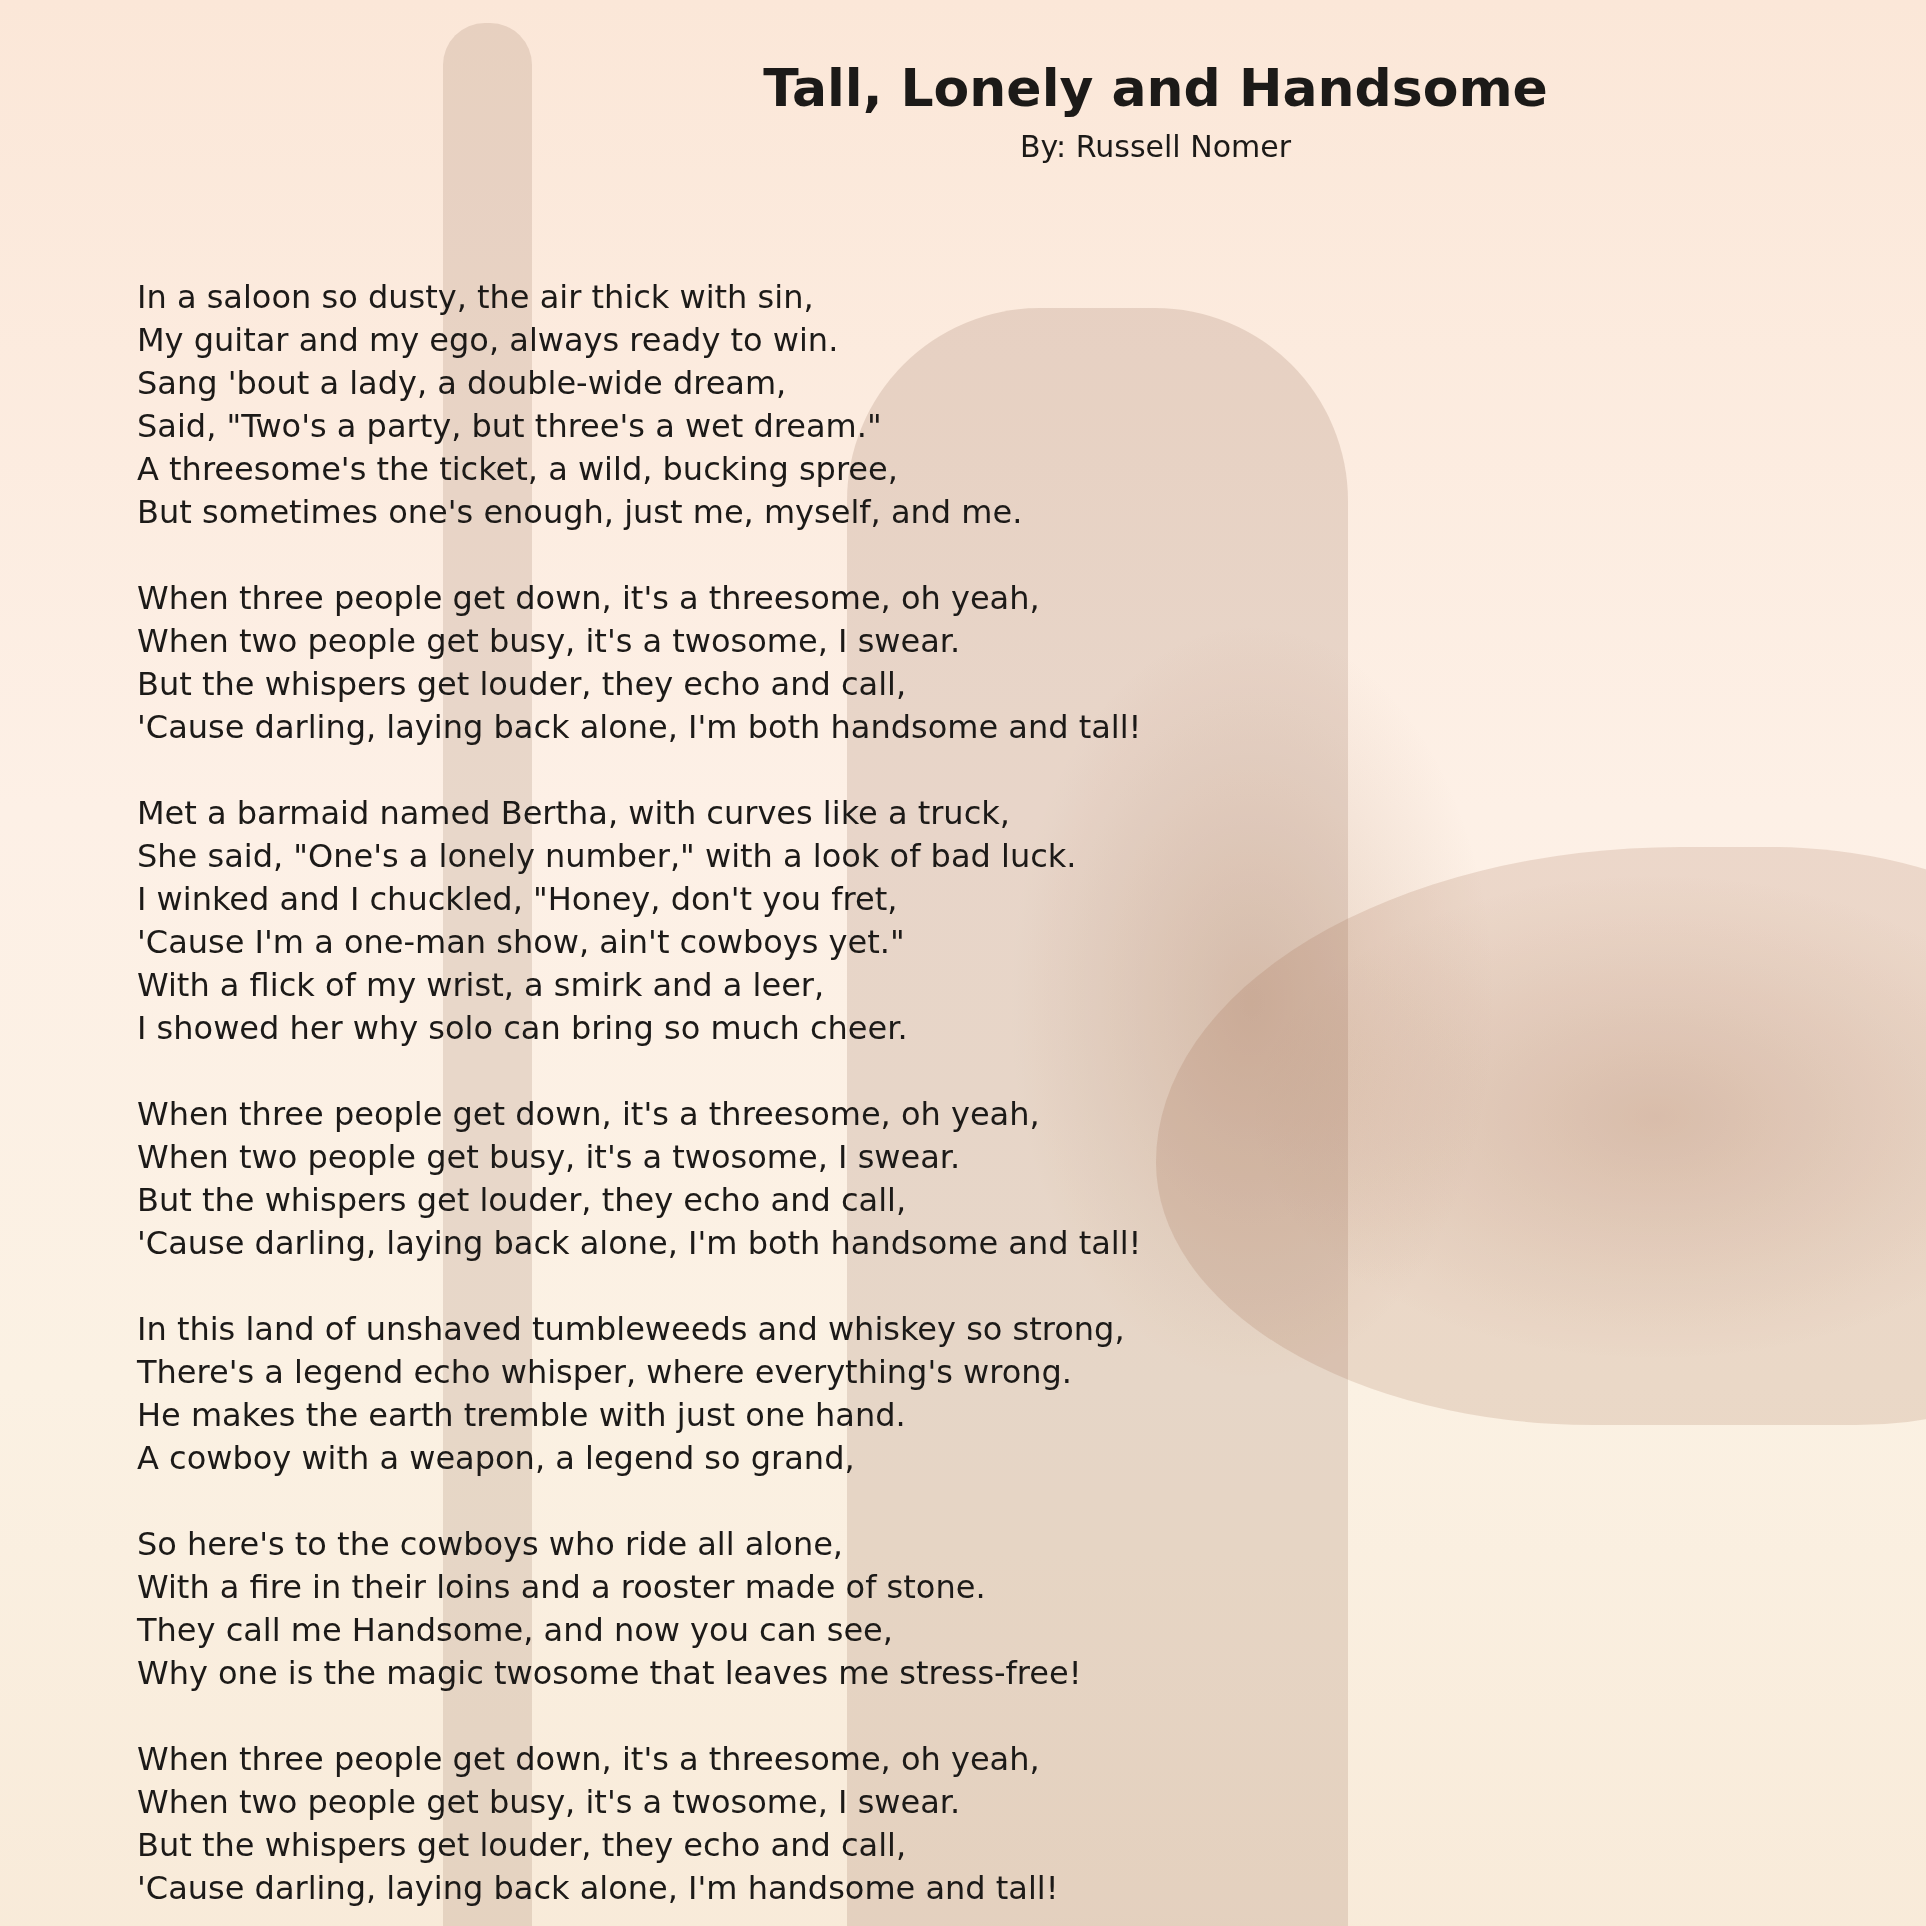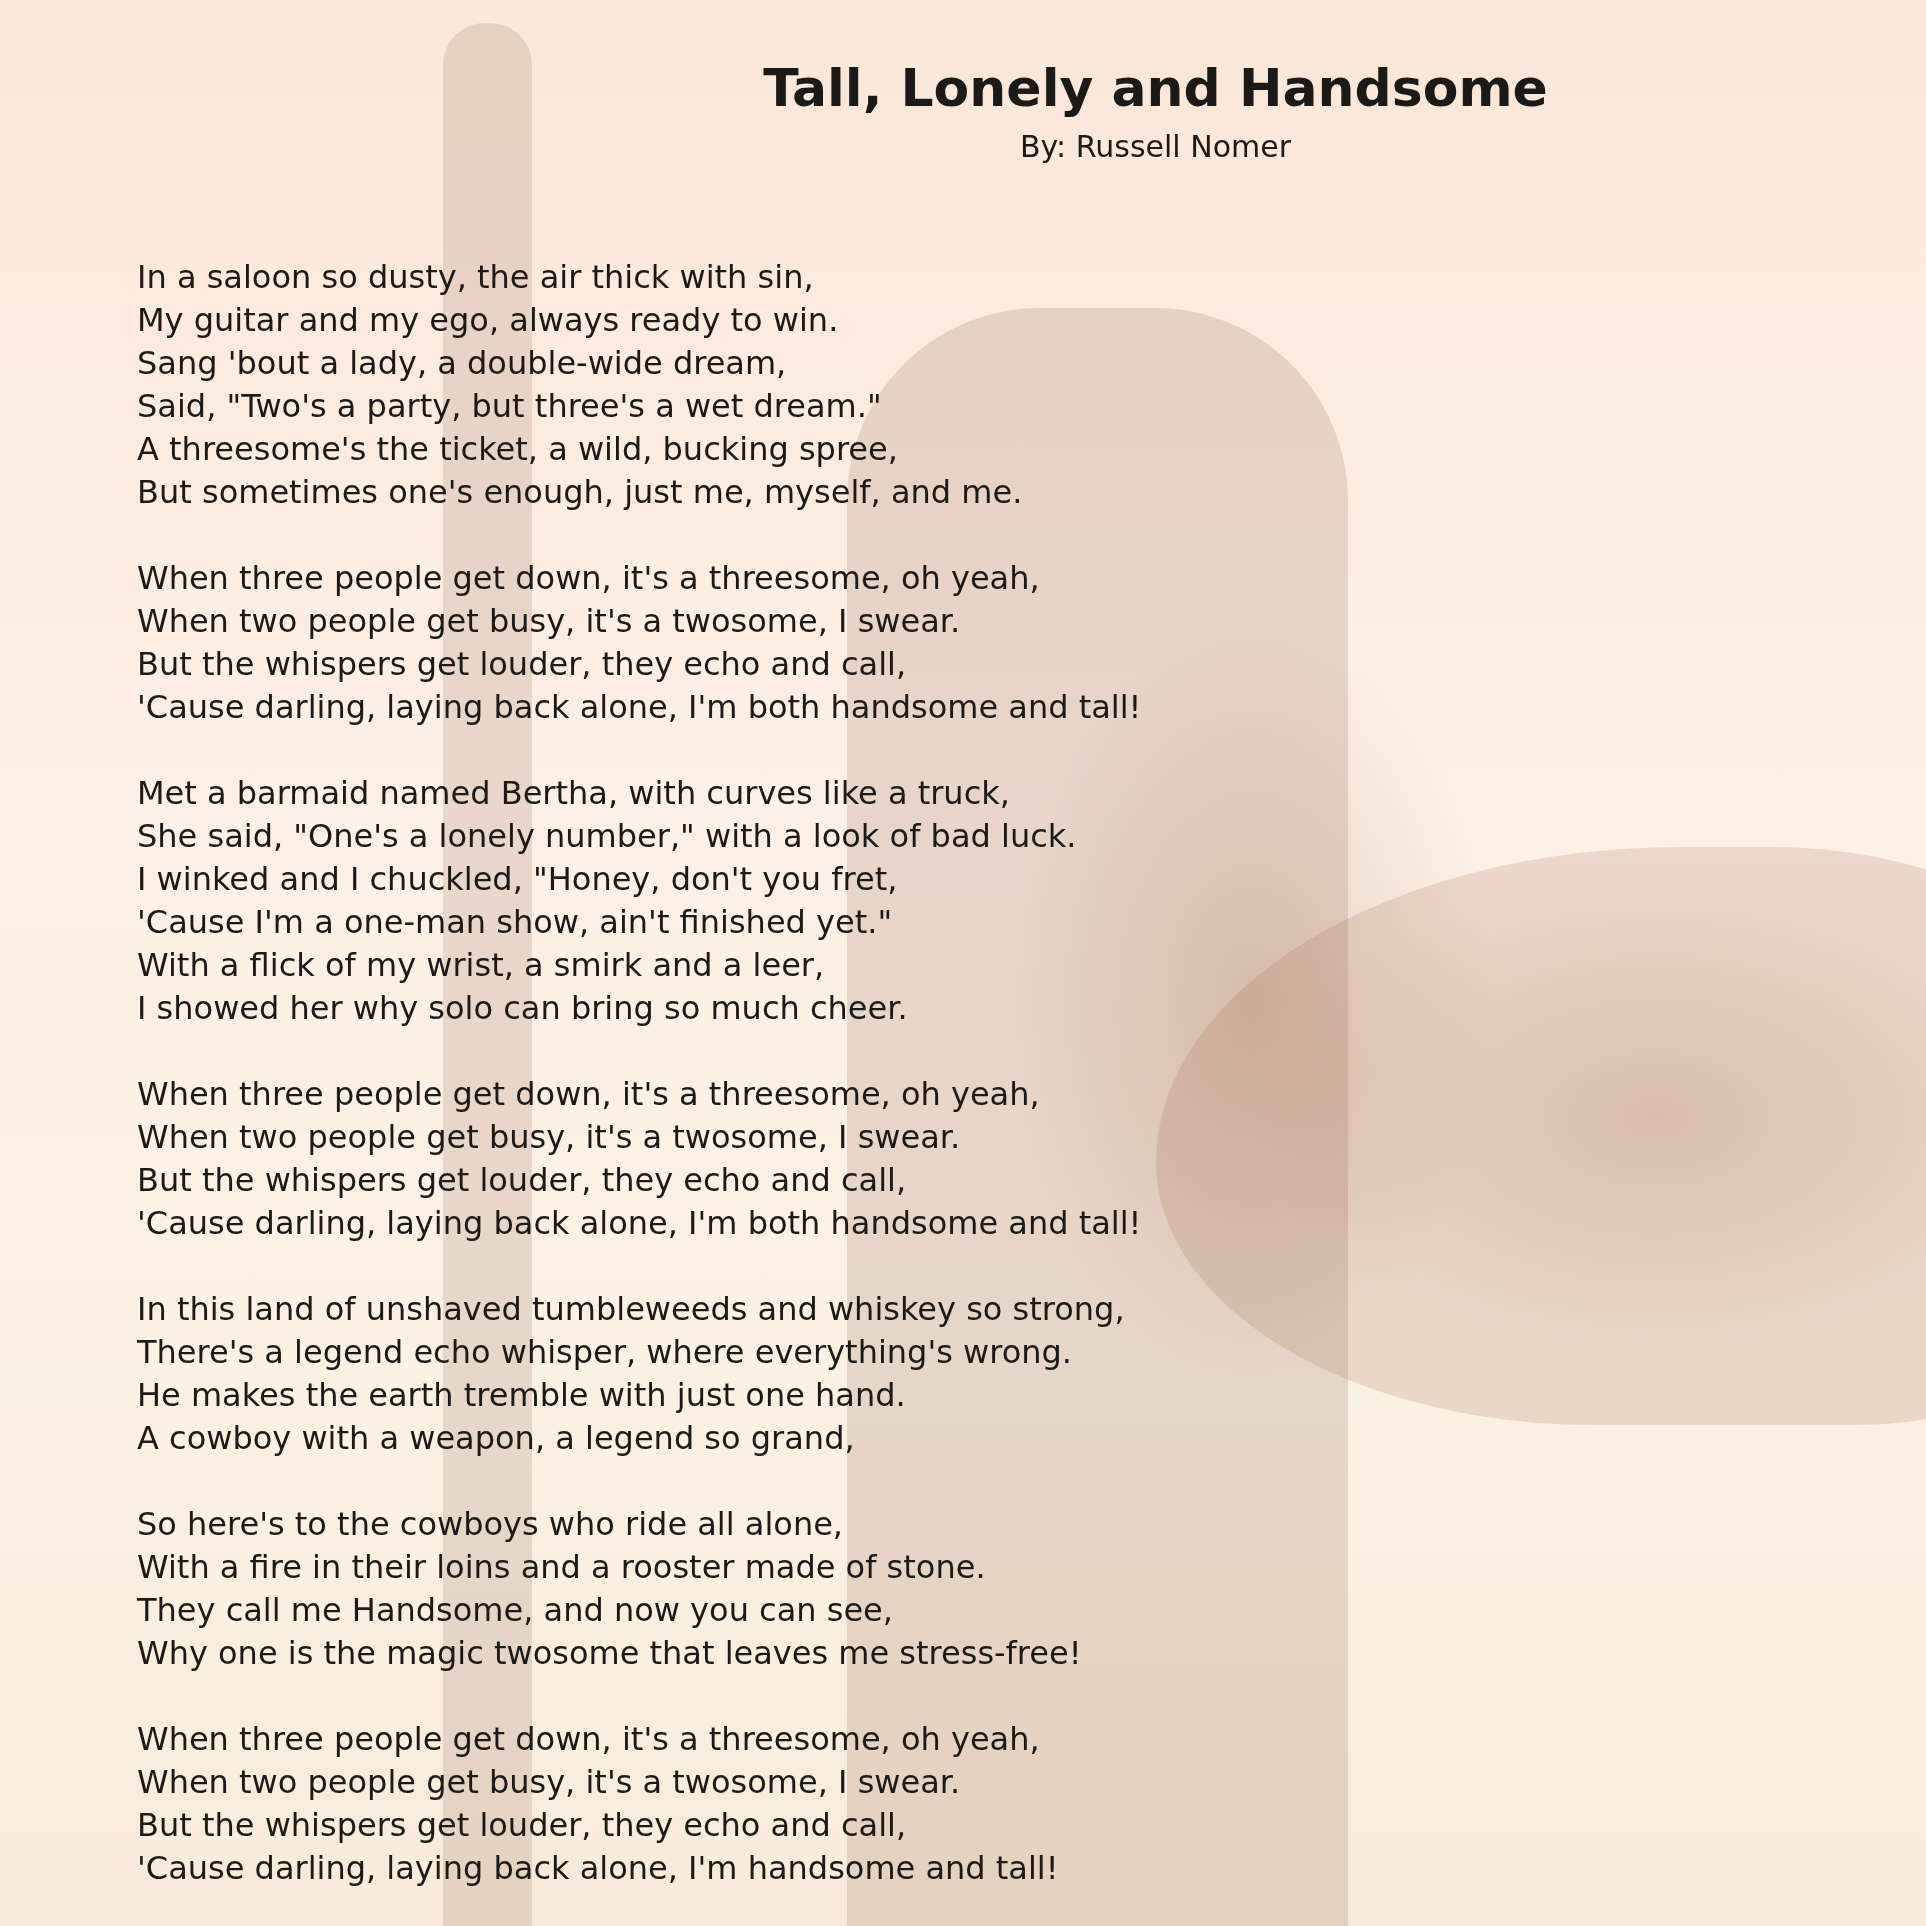--- a/index.html
+++ b/index.html
@@ -16,21 +16,21 @@
         radial-gradient(ellipse 1156px 347px at 1156px 2157px, rgba(220,190,150,0.35), transparent 70%),
         linear-gradient(180deg, #fbe7d8 0%, #fdf0e6 35%, #fbf1e3 60%, #f6e6d2 100%);
     }
     .cactus { position:absolute; left:443px; top:23px; width:89px; height:1926px; border-radius:42px 42px 0 0; background:rgba(170,140,120,0.25); }
     .rider { position:absolute; left:847px; top:308px; width:501px; height:1695px; border-radius:193px 193px 77px 77px; background:rgba(140,95,70,0.18); }
     .horse { position:absolute; left:1156px; top:847px; width:963px; height:578px; border-radius:60% 40% 30% 50%; background:rgba(150,85,55,0.16); }
     .content { position:absolute; left:0; top:0; width:2311px; }
     .title { position:absolute; top:58px; left:0; width:2311px; text-align:center; font-weight:bold; font-size:52px; }
     .byline { position:absolute; top:129px; left:0; width:2311px; text-align:center; font-size:30px; }
     .poem { position:absolute; top:256px; left:137px; font-size:32px; line-height:43px; }
-    .stanza { margin-bottom:43px; }
+    .stanza { margin-bottom:43px;margin-top:20px; }
     .line { display:block; white-space:pre; }
   </style>
 </head>
 <body>
 
 <div class="bg">
   <div class="cactus"></div>
   <div class="rider"></div>
   <div class="horse"></div>
 
@@ -51,21 +51,21 @@
       <div class="stanza">
         <span class="line">When three people get down, it's a threesome, oh yeah,</span>
         <span class="line">When two people get busy, it's a twosome, I swear.</span>
         <span class="line">But the whispers get louder, they echo and call,</span>
         <span class="line">'Cause darling, laying back alone, I'm both handsome and tall!</span>
       </div>
       <div class="stanza">
         <span class="line">Met a barmaid named Bertha, with curves like a truck,</span>
         <span class="line">She said, "One's a lonely number," with a look of bad luck.</span>
         <span class="line">I winked and I chuckled, "Honey, don't you fret,</span>
-        <span class="line">'Cause I'm a one-man show, ain't finished yet."</span>
+        <span class="line">'Cause I'm a one-man show, ain't cowboys yet."</span>
         <span class="line">With a flick of my wrist, a smirk and a leer,</span>
         <span class="line">I showed her why solo can bring so much cheer.</span>
       </div>
       <div class="stanza">
         <span class="line">When three people get down, it's a threesome, oh yeah,</span>
         <span class="line">When two people get busy, it's a twosome, I swear.</span>
         <span class="line">But the whispers get louder, they echo and call,</span>
         <span class="line">'Cause darling, laying back alone, I'm both handsome and tall!</span>
       </div>
       <div class="stanza">

